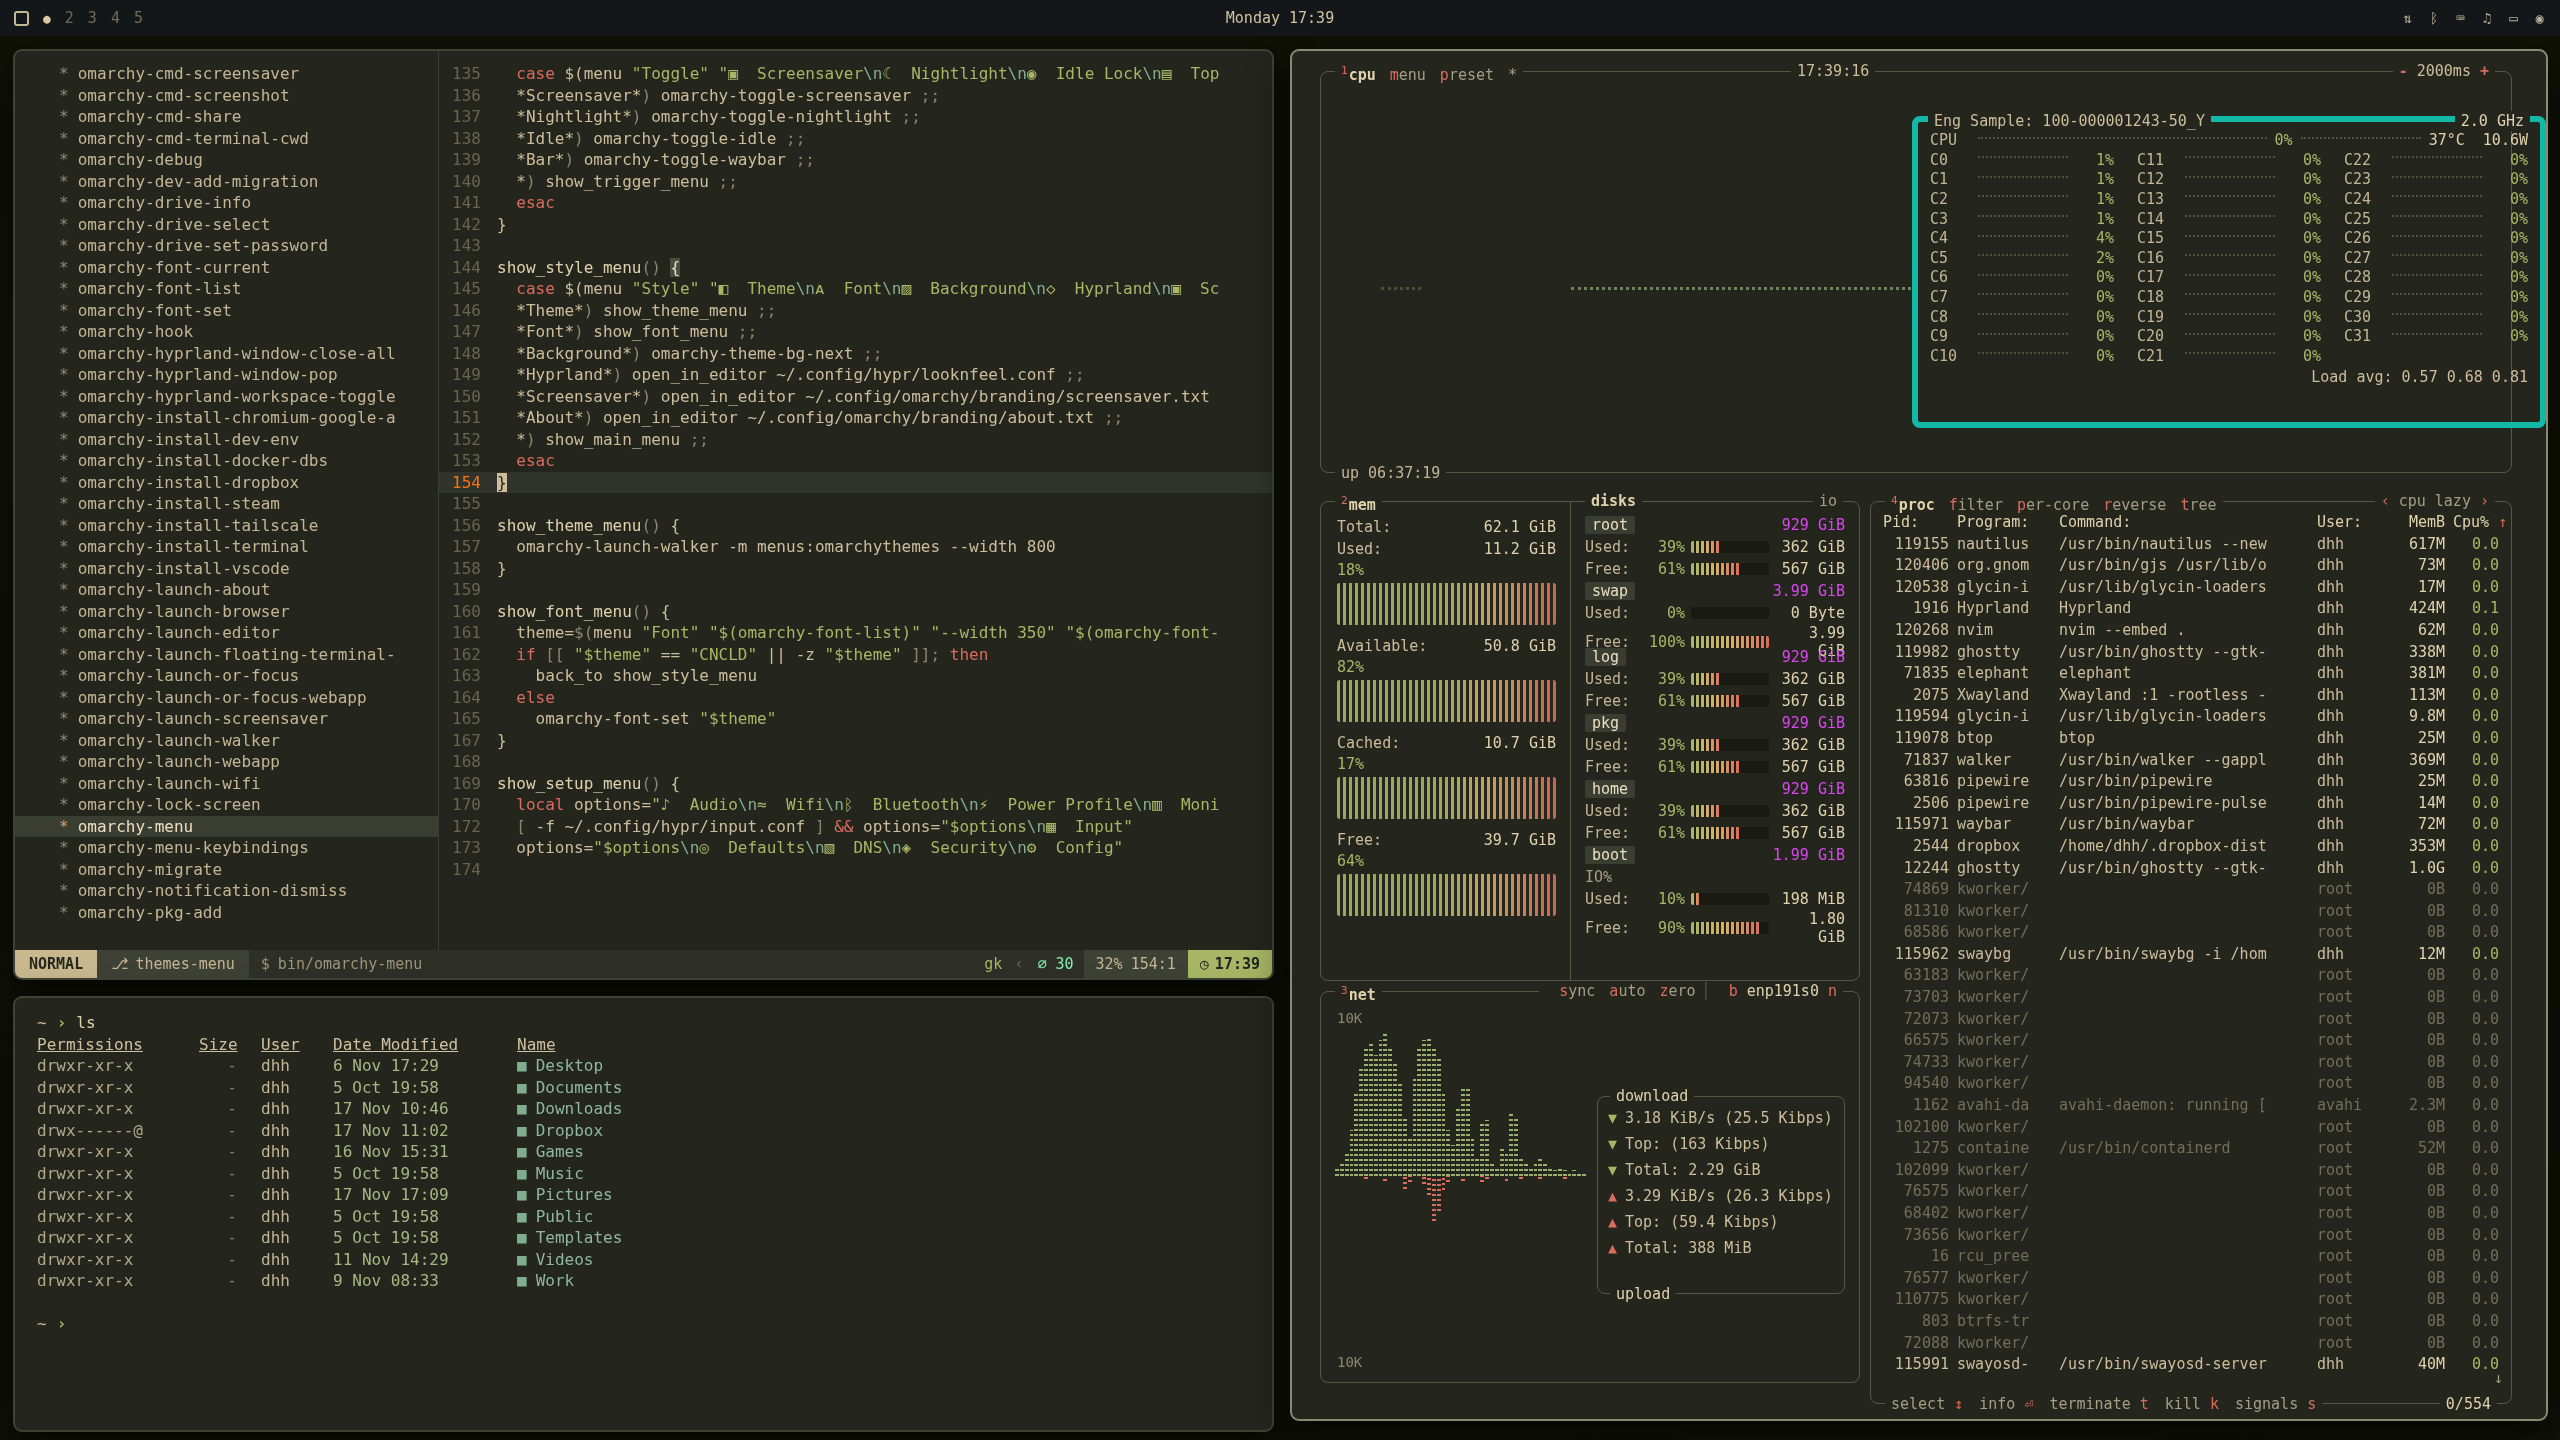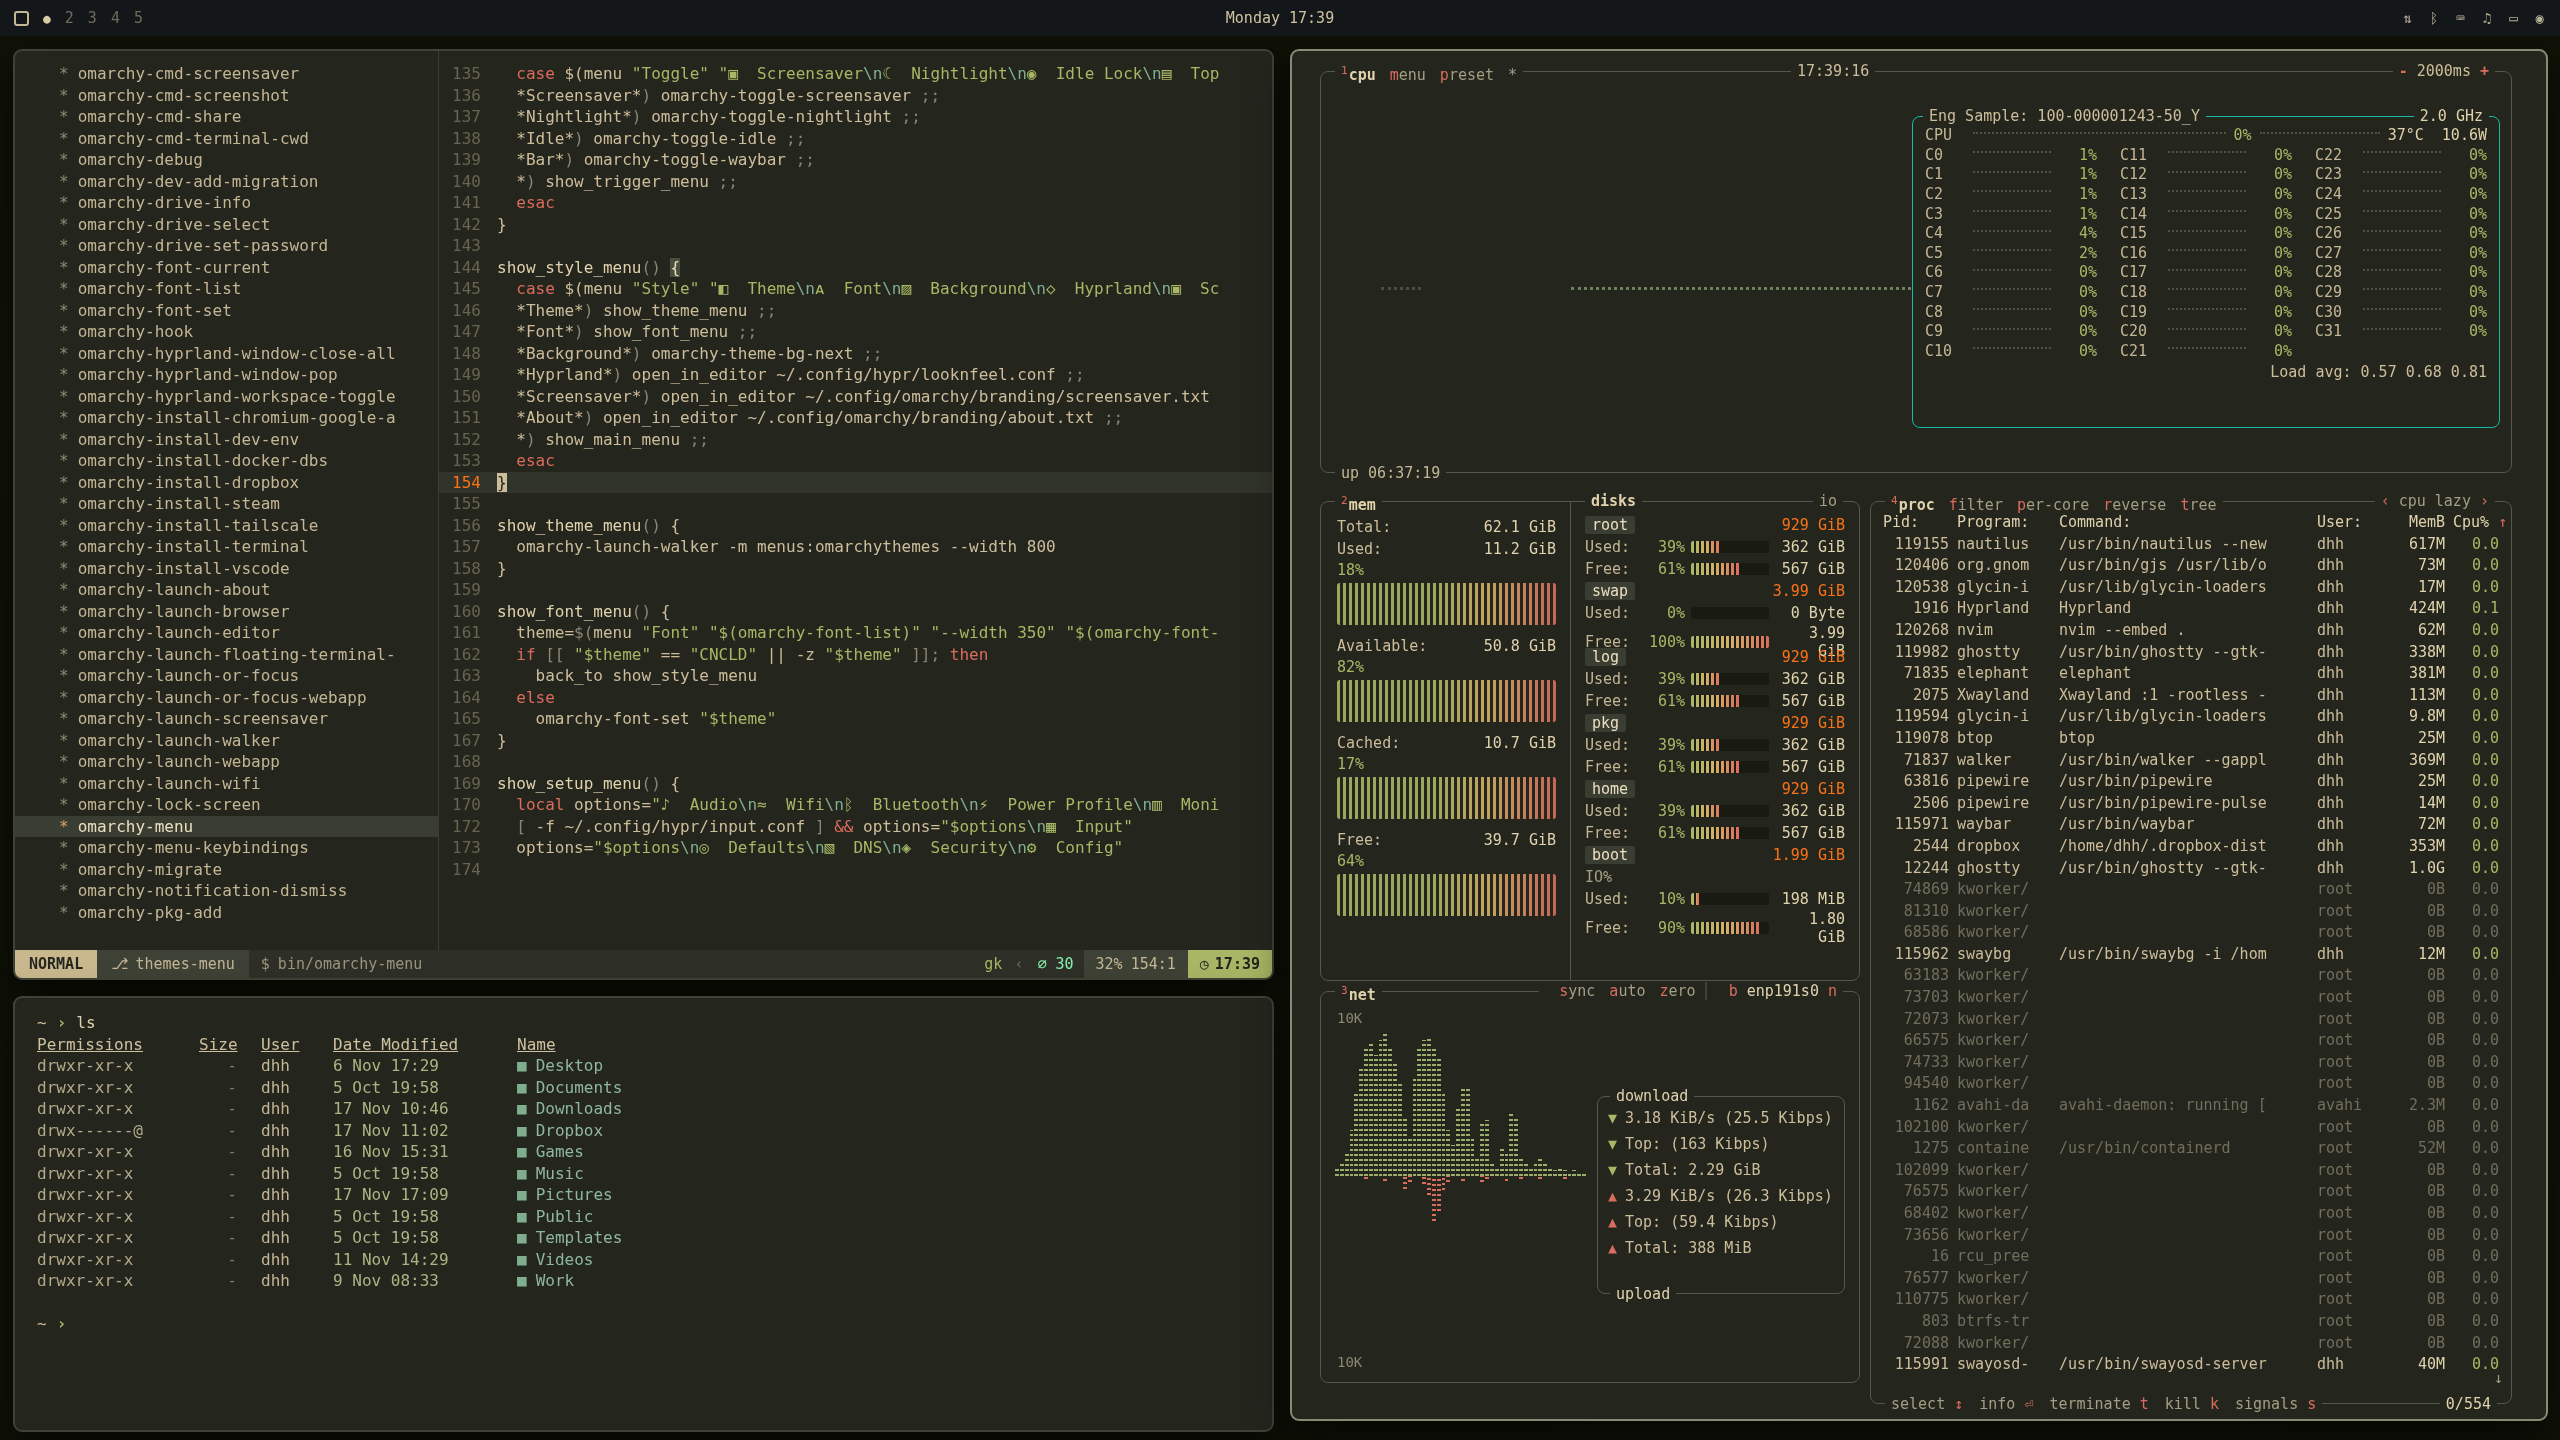--- a/index.html
+++ b/index.html
@@ -66,39 +66,39 @@
 .pnum{color:#d96c5c;font-size:11px;vertical-align:super;margin-right:1px}
 .ptitle{color:#e0d2ac;font-weight:bold}
 .opt{color:#a49e85;margin-left:14px}
 .opt b{color:#d96c5c;font-weight:normal}
 .vsep{color:#545848;margin-left:10px}
 #cpu-box{left:28px;top:20px;width:1192px;height:402px}
 #mem-box{left:28px;top:450px;width:540px;height:480px}
 #net-box{left:28px;top:940px;width:540px;height:392px}
 #proc-box{left:578px;top:450px;width:642px;height:903px}
 .cpuline{position:absolute;border-top:3px dotted #86a273;opacity:.75}
-#core-box{position:absolute;left:591px;top:44px;width:588px;height:312px;border:1px solid #14b8a6;border-radius:8px;padding:8px 12px 4px}
+#core-box{position:absolute;left:591px;top:44px;width:634px;height:312px;border:6px solid #14b8a6;border-radius:8px;padding:8px 12px 4px}
 .cpurow{display:flex;align-items:center;height:20px}
 .lead{flex:1;border-bottom:2px dotted #4e5243;margin:0 8px 5px}
 .pctg{color:#a8b665}
 .coregrid{display:grid;grid-template-columns:1fr 1fr 1fr;column-gap:23px}
 .corerow{display:flex;align-items:center;height:19.6px}
 .cname{color:#c4b694;width:40px}
 .cpct{width:38px;text-align:right;color:#a8b665}
 .loadavg{text-align:right;color:#cdbd9b;height:22px;line-height:22px}
 
 .mem-left{position:absolute;left:0;top:0;width:250px;height:100%;padding:14px 14px 0 16px;border-right:1px solid #545848}
 .kv{display:flex;justify-content:space-between;height:22px;line-height:22px}
 .kv .v{color:#e0d2ac}
 .pctline{height:20px;line-height:20px;color:#a8b665}
 .band{height:42px;margin:3px 0 10px;border-radius:2px;background:linear-gradient(90deg,#a8b665 0%,#a8b665 42%,#d4b168 68%,#d96c5c 100%);-webkit-mask-image:repeating-linear-gradient(90deg,#000 0 3px,transparent 3px 6px),repeating-linear-gradient(0deg,#000 0 9px,transparent 9px 14px);-webkit-mask-composite:source-in;mask-image:repeating-linear-gradient(90deg,#000 0 3px,transparent 3px 6px);opacity:.9}
 .disks-wrap{position:absolute;left:250px;top:0;right:0;bottom:0;padding:12px 14px 0 14px}
 .dname-row{display:flex;justify-content:space-between;align-items:center;height:22px}
 .dname{background:#3a3d31;color:#ecdfc0;padding:0 7px;border-radius:2px}
-.dsize{color:#f97316}
+.dsize{color:#d946ef}
 .drow{display:grid;grid-template-columns:52px 42px 1fr 70px;align-items:center;height:22px;column-gap:6px}
 .dlabel{color:#c4b694}.dpct{color:#a8b665;text-align:right}
 .meter{height:12px;background:#191b13;border-radius:2px;overflow:hidden}
 .meter i{display:block;height:100%;background:linear-gradient(90deg,#a8b665,#d4b168,#d96c5c);-webkit-mask-image:repeating-linear-gradient(90deg,#000 0 3px,transparent 3px 5px)}
 .dval{text-align:right;color:#e0d2ac}
 .dextra{color:#a49e85;height:22px;line-height:22px}
 
 .net-graph{position:absolute;left:14px;top:26px;width:252px}
 .down-row{display:flex;align-items:flex-end;height:158px}
 .up-row{display:flex;align-items:flex-start;height:72px}

